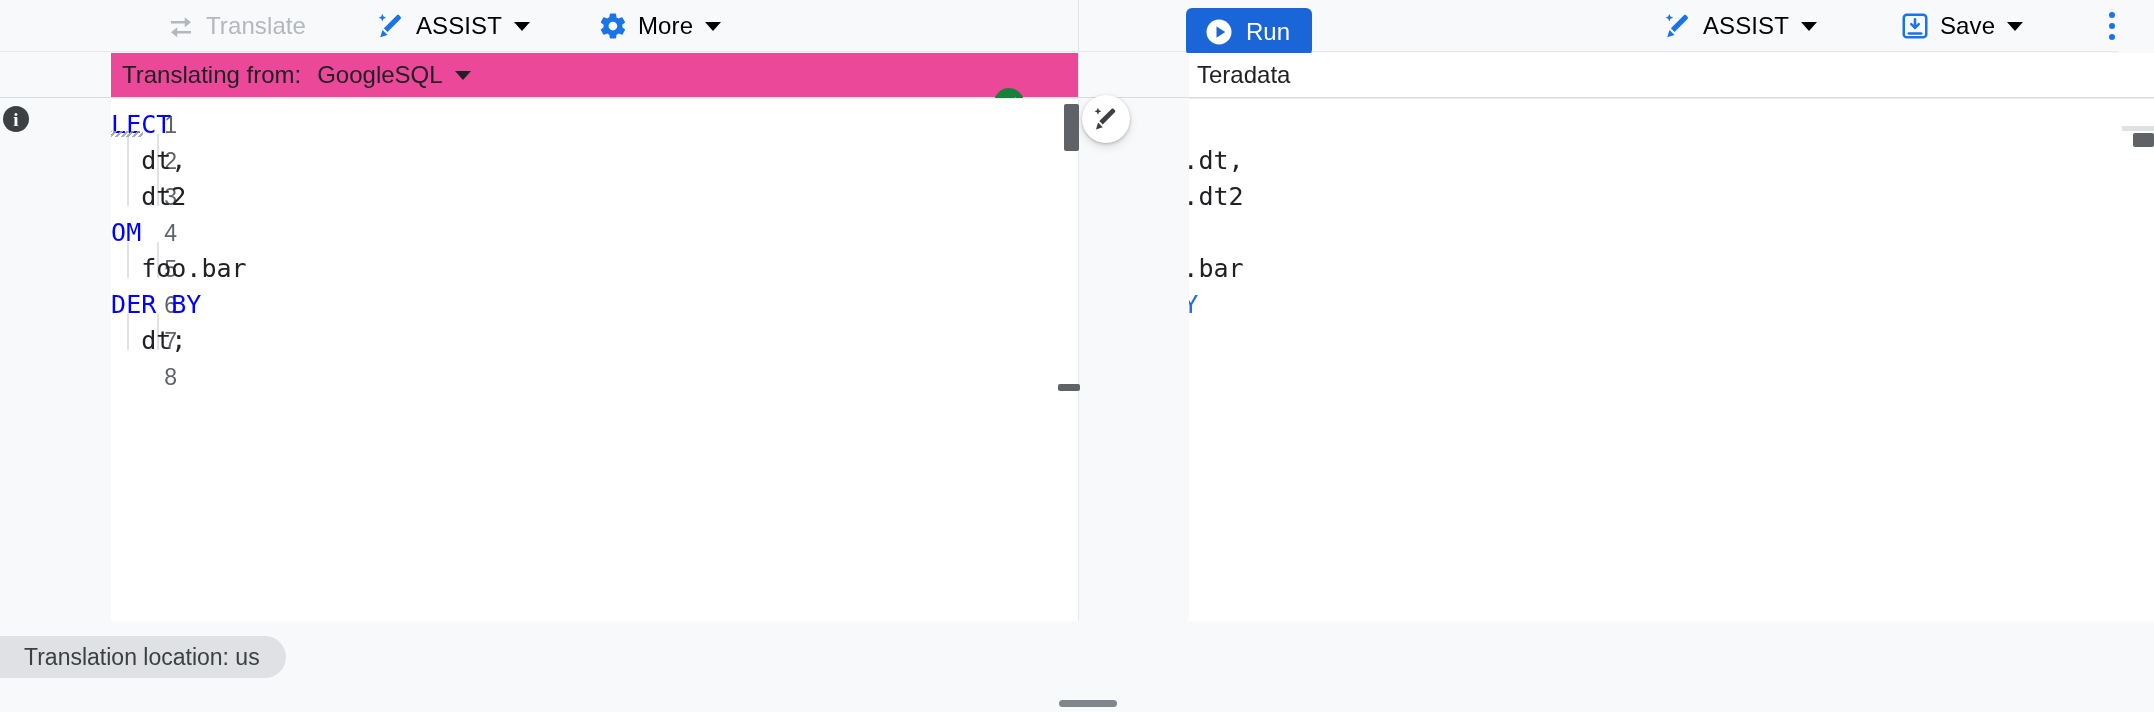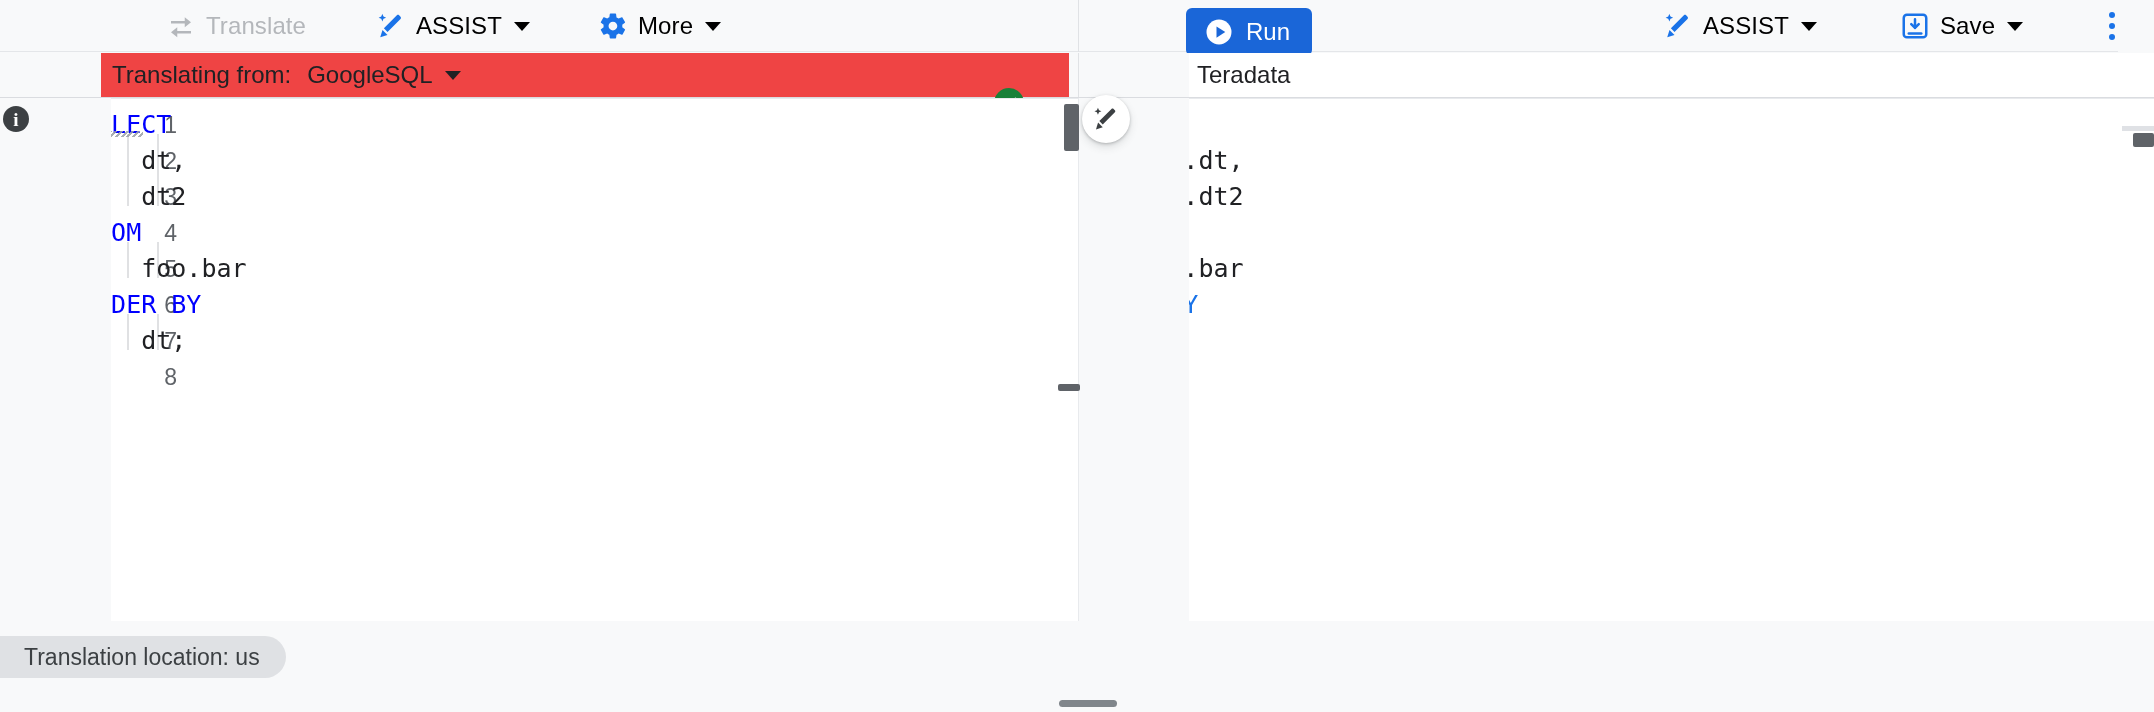--- a/index.html
+++ b/index.html
@@ -56,22 +56,22 @@
     gap:5px; cursor:pointer; border-radius:50%;
   }
   .kebab i { display:block; width:6px; height:6px; border-radius:50%; background:#1a73e8; }
 
   
   .subhdr {
     position:absolute; left:0; top:53px; width:2154px; height:45px;
     background:#f8f9fa; border-bottom:1px solid #dadce0;
   }
   .subhdr-left {
-    position:absolute; left:101px; top:0; width:968px; height:44px;
-    background:#ef4444; display:flex; align-items:center; gap:16px;
+    position:absolute; left:111px; top:0; width:968px; height:44px;
+    background:#ec4899; display:flex; align-items:center; gap:16px;
     padding-left:11px;
   }
   .sh-label { font-size:24px; color:#202124; }
   .sh-select {
     display:flex; align-items:center; gap:10px; font-size:24px; color:#202124;
     cursor:pointer; user-select:none;
   }
   .sh-select .caret { border-top-color:#202124; border-left-color:transparent; border-right-color:transparent; }
   .check-ok {
     position:absolute; left:994px; top:88px; width:30px; height:30px;

